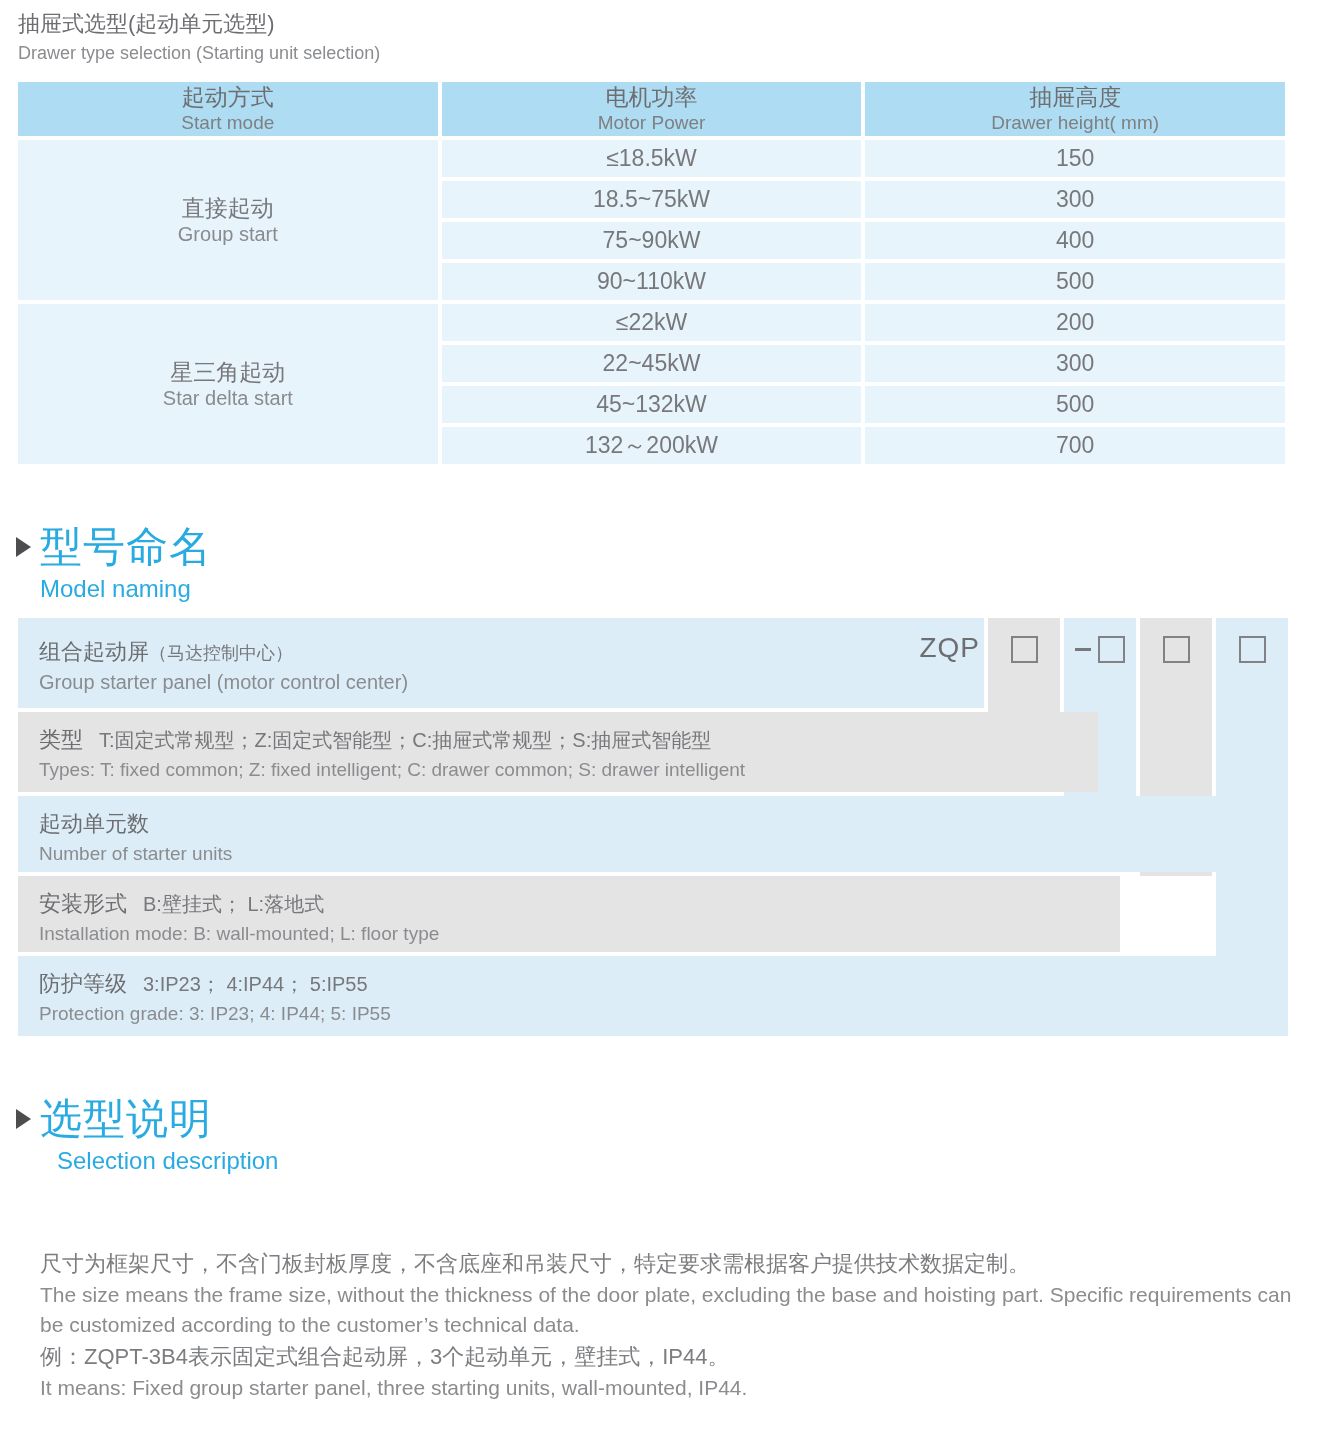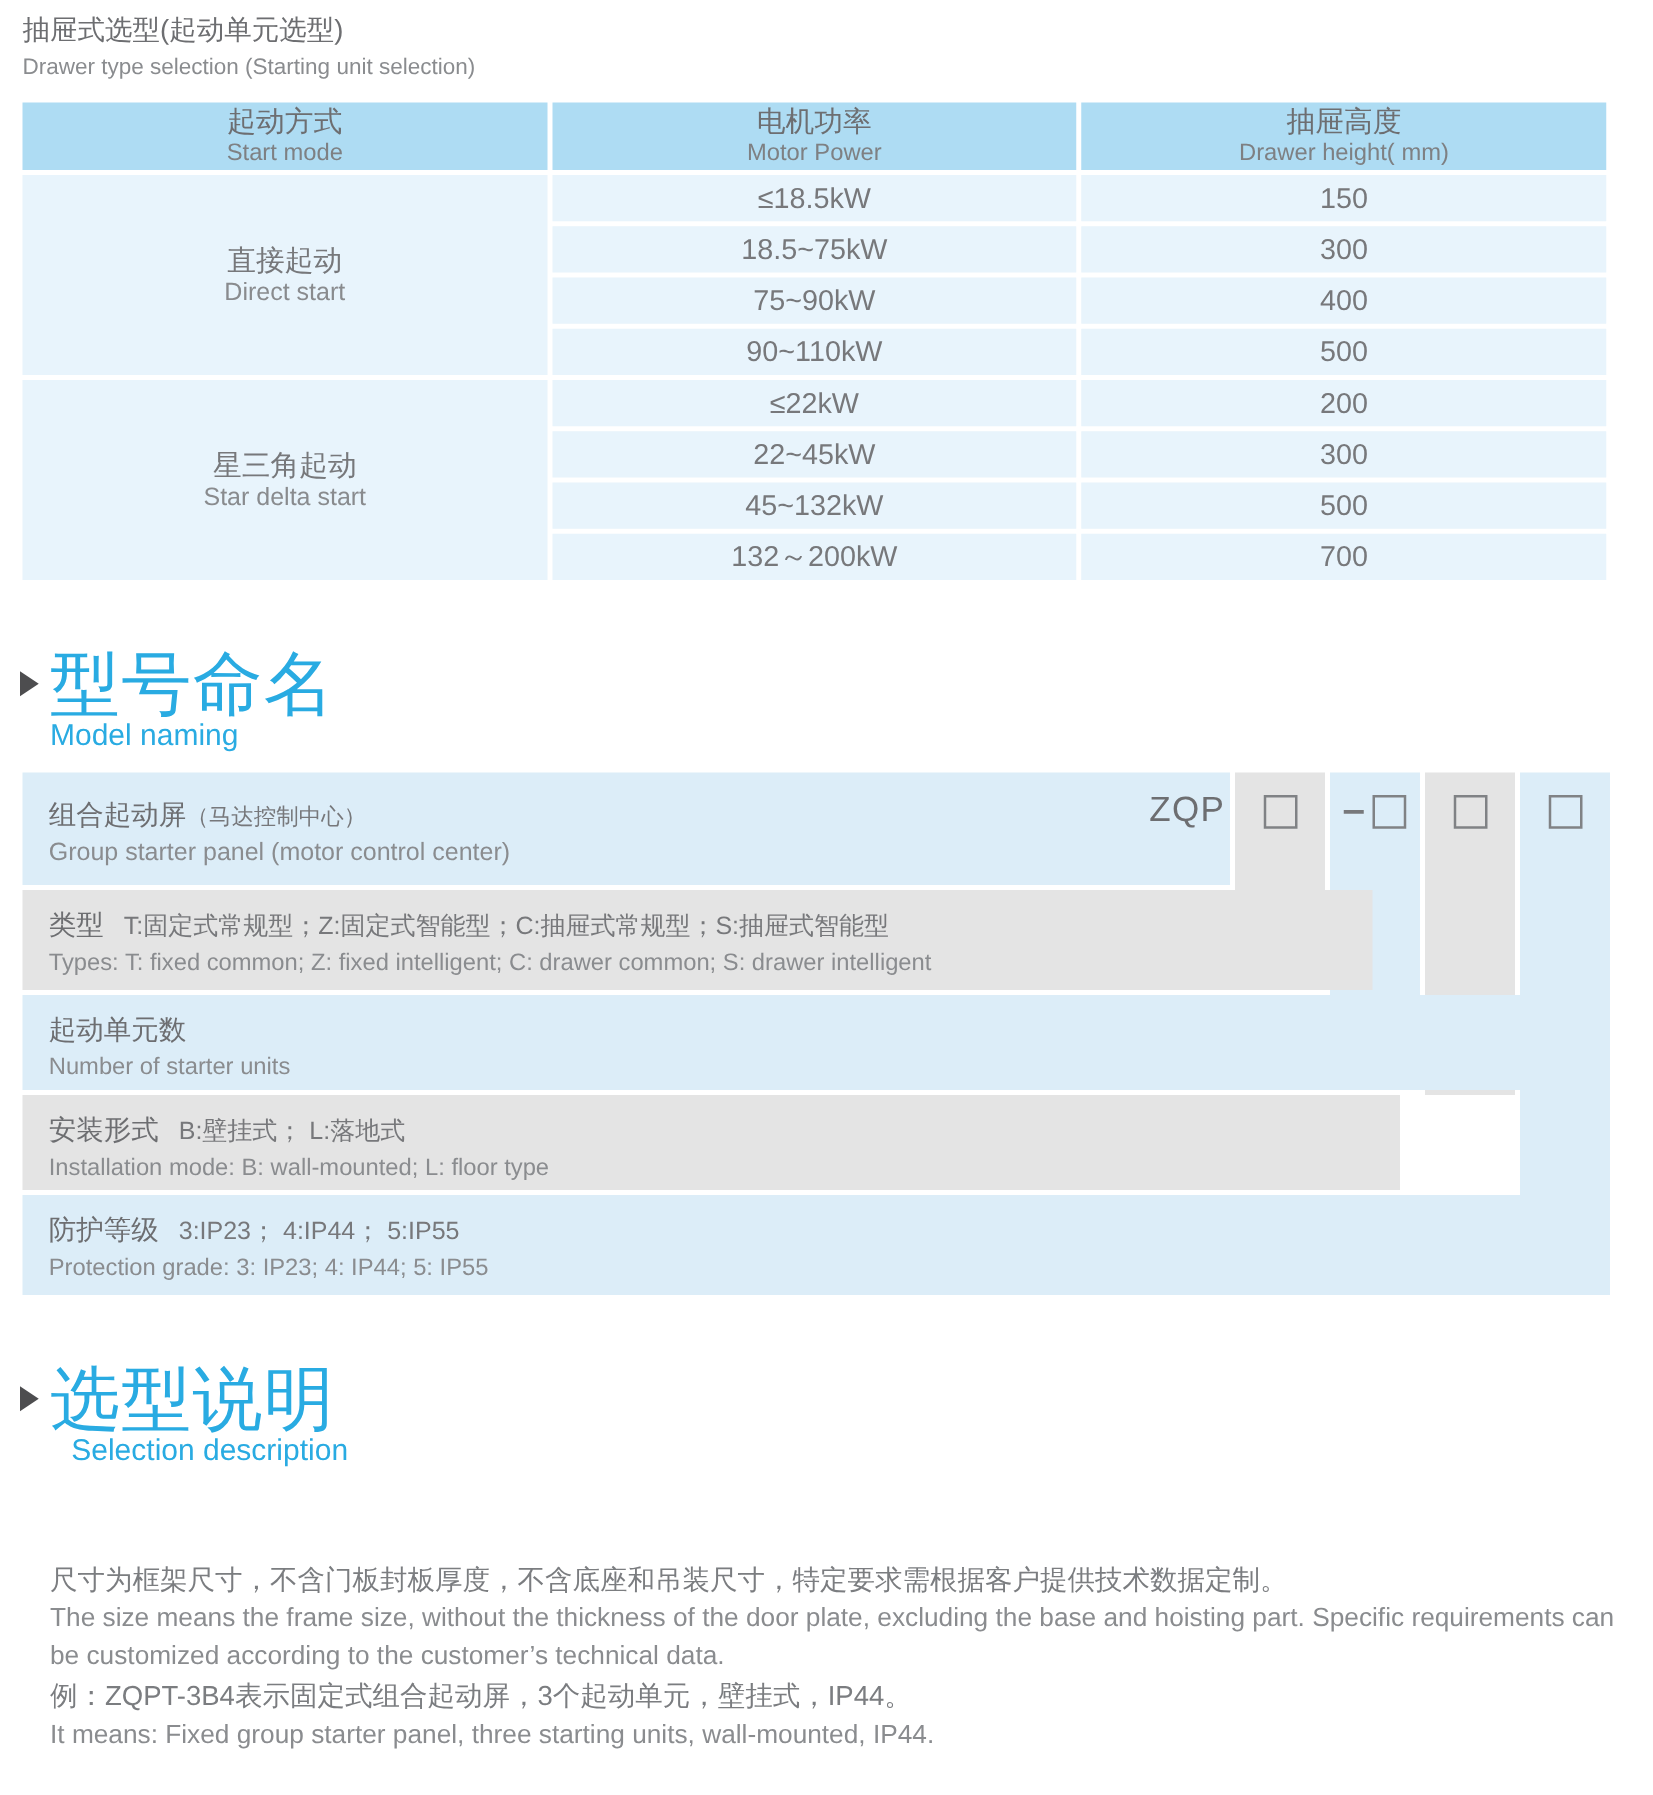--- a/index.html
+++ b/index.html
@@ -41,21 +41,21 @@
   table.sel td.mode .en{font-size:20px;color:#898b8e;line-height:25px;}
 
   
   .sect{position:absolute;left:16px;}
   .sect .row1{display:flex;align-items:center;}
   .tri{
     width:0;height:0;border-left:15px solid #4d4d4f;
     border-top:10px solid transparent;border-bottom:10px solid transparent;
     margin-right:9px;flex:0 0 auto;
   }
-  .sect .cn{font-size:56px;color:var(--accent);line-height:46px;letter-spacing:1px;}
+  .sect .cn{font-size:42px;color:var(--accent);line-height:46px;letter-spacing:1px;font-family:Liberation Serif, serif;}
   .sect .en{font-size:24px;color:var(--accent);line-height:28px;margin-top:5px;}
   #sect-model{top:524px;}
   #sect-model .en{margin-left:24px;}
   #sect-sel{top:1096px;}
   #sect-sel .en{margin-left:41px;}
 
   
   .diagram{position:absolute;left:18px;top:618px;width:1270px;height:418px;}
   .band,.strip{position:absolute;}
   .blue{background:var(--band-blue);}
@@ -112,21 +112,21 @@
         <th>
           <div class="cn">抽屉高度</div>
           <div class="en">Drawer height( mm)</div>
         </th>
       </tr>
     </thead>
     <tbody>
       <tr>
         <td class="mode" rowspan="4">
           <div class="cn">直接起动</div>
-          <div class="en">Direct start</div>
+          <div class="en">Group start</div>
         </td>
         <td>≤18.5kW</td>
         <td>150</td>
       </tr>
       <tr>
         <td>18.5~75kW</td>
         <td>300</td>
       </tr>
       <tr>
         <td>75~90kW</td>

